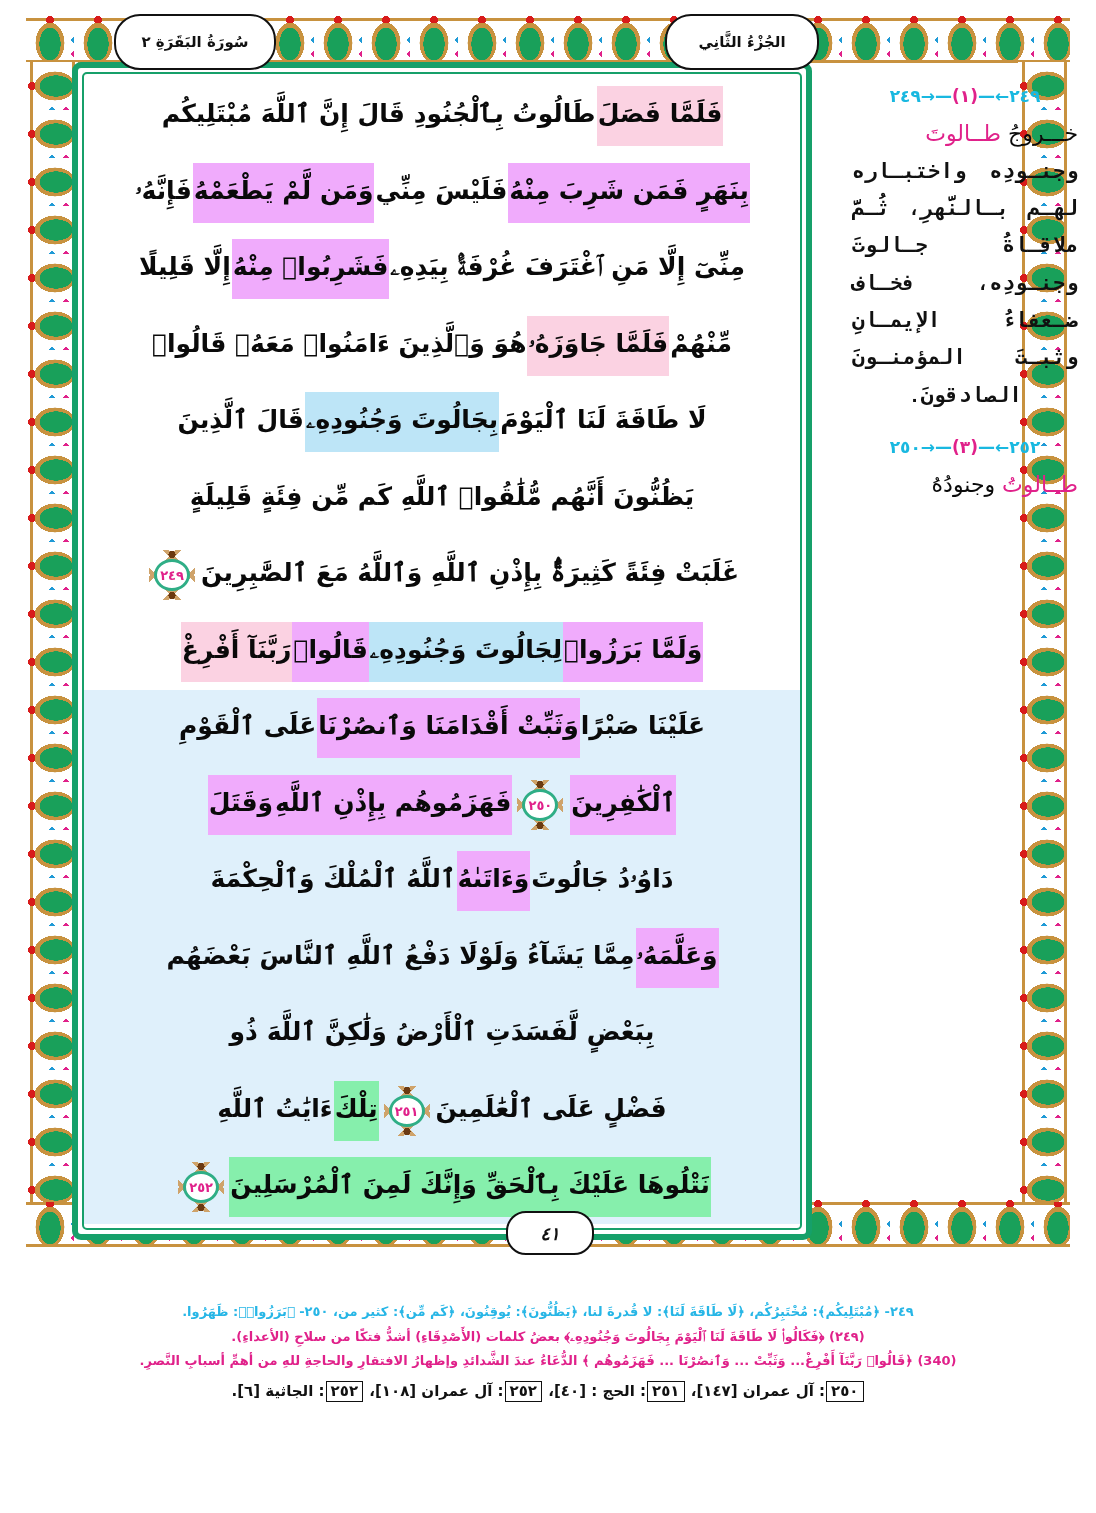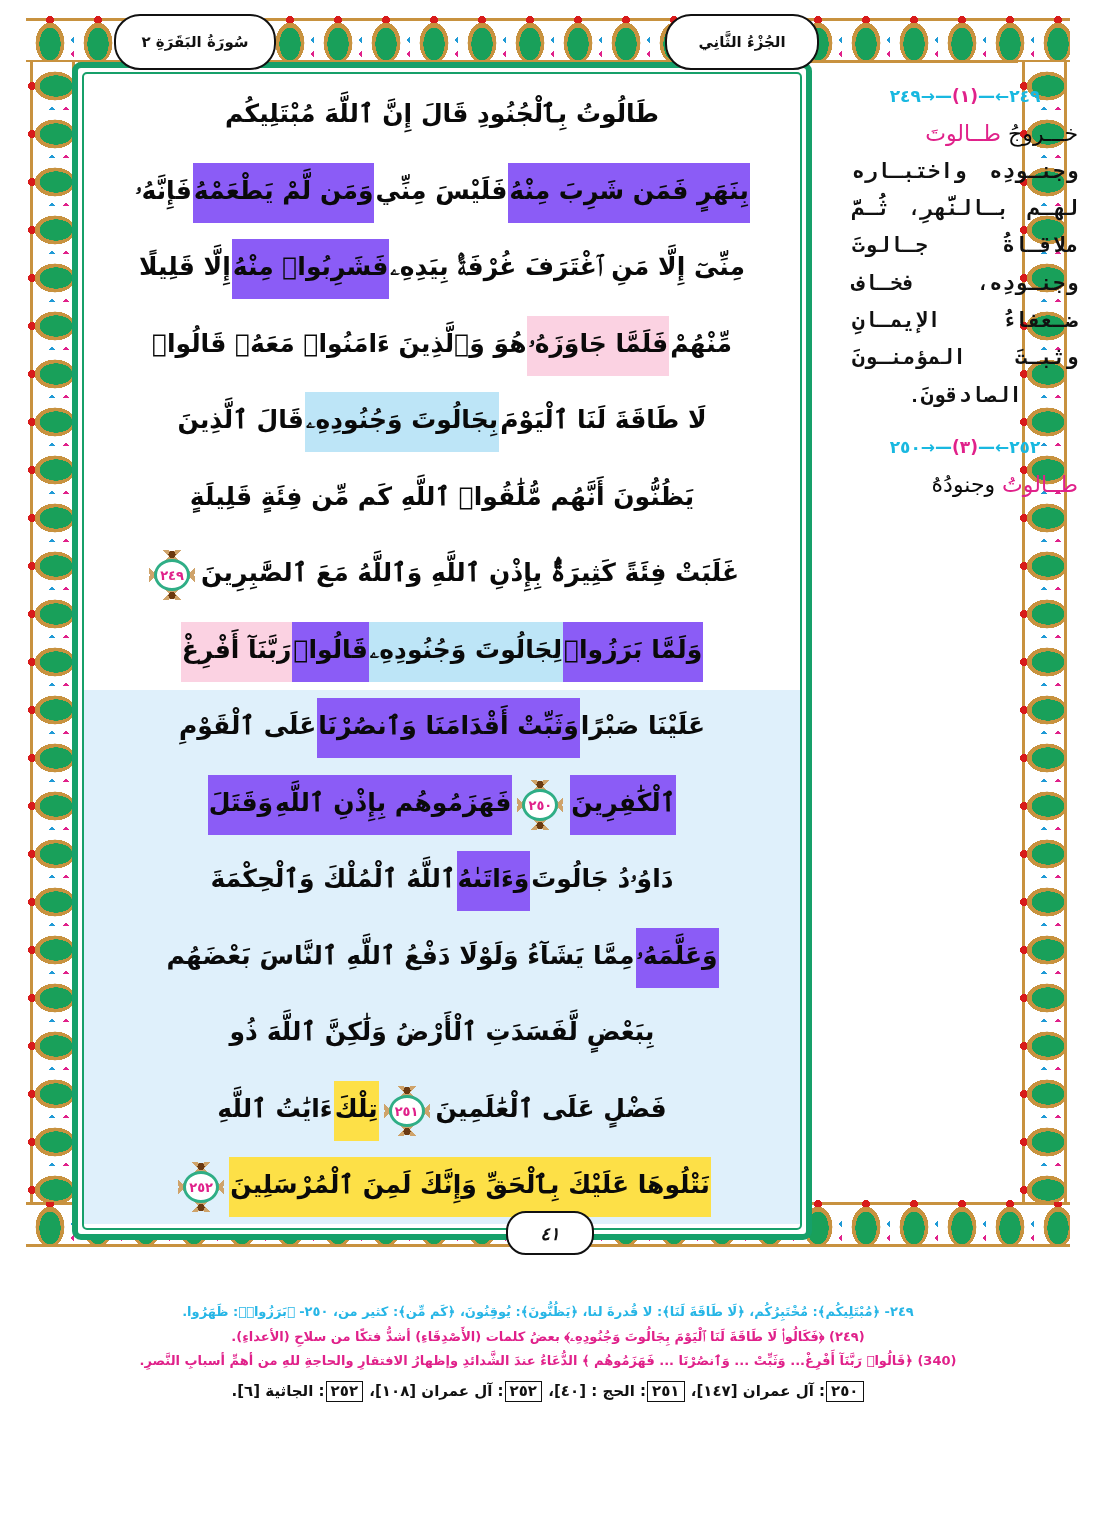--- a/index.html
+++ b/index.html
@@ -81,23 +81,23 @@
     display:flex;align-items:center;justify-content:center;
     direction:rtl;white-space:nowrap;
   }
   .qline .seg{
     font-family:"DejaVu Sans","Liberation Sans",sans-serif;
     font-size:25px;font-weight:600;color:#0a0a0a;
     line-height:1.45;padding:10px 1px 14px 1px;
     letter-spacing:-0.5px;
   }
   .hl-pink   {background:#fbd2e2;}
-  .hl-yellow {background:#8b5cf6;}
+  .hl-yellow {background:#f0abfc;}
   .hl-blue   {background:#bde5f7;}
-  .hl-green  {background:#fde047;}
+  .hl-green  {background:#86efac;}
   .hl-none   {background:transparent;}
 
   
   #blue-block{
     position:absolute;left:0;top:612px;width:716px;height:534px;
     background:#dff0fb;z-index:0;
   }
   .qline{z-index:1;}
 
   
@@ -191,20 +191,21 @@
   <div class="cartouche" id="cart-juz">
     <span>الجُزْءُ الثَّانِي</span>
   </div>
 
   <div id="frame-outer"></div>
   <div id="frame-inner"></div>
 
   <div id="quran-lines">
     <div id="blue-block"></div>
   <div class="qline">
+        <span class="seg hl-pink">فَلَمَّا فَصَلَ</span>
         <span class="seg hl-none"> طَالُوتُ بِٱلْجُنُودِ قَالَ إِنَّ ٱللَّهَ مُبْتَلِيكُم</span>
       </div>
       <div class="qline">
         <span class="seg hl-yellow">بِنَهَرٍ فَمَن شَرِبَ مِنْهُ</span>
         <span class="seg hl-none"> فَلَيْسَ مِنِّي </span>
         <span class="seg hl-yellow">وَمَن لَّمْ يَطْعَمْهُ</span>
         <span class="seg hl-none"> فَإِنَّهُۥ</span>
       </div>
       <div class="qline">
         <span class="seg hl-none">مِنِّىٓ إِلَّا مَنِ ٱغْتَرَفَ غُرْفَةًۢ بِيَدِهِۦ </span>

